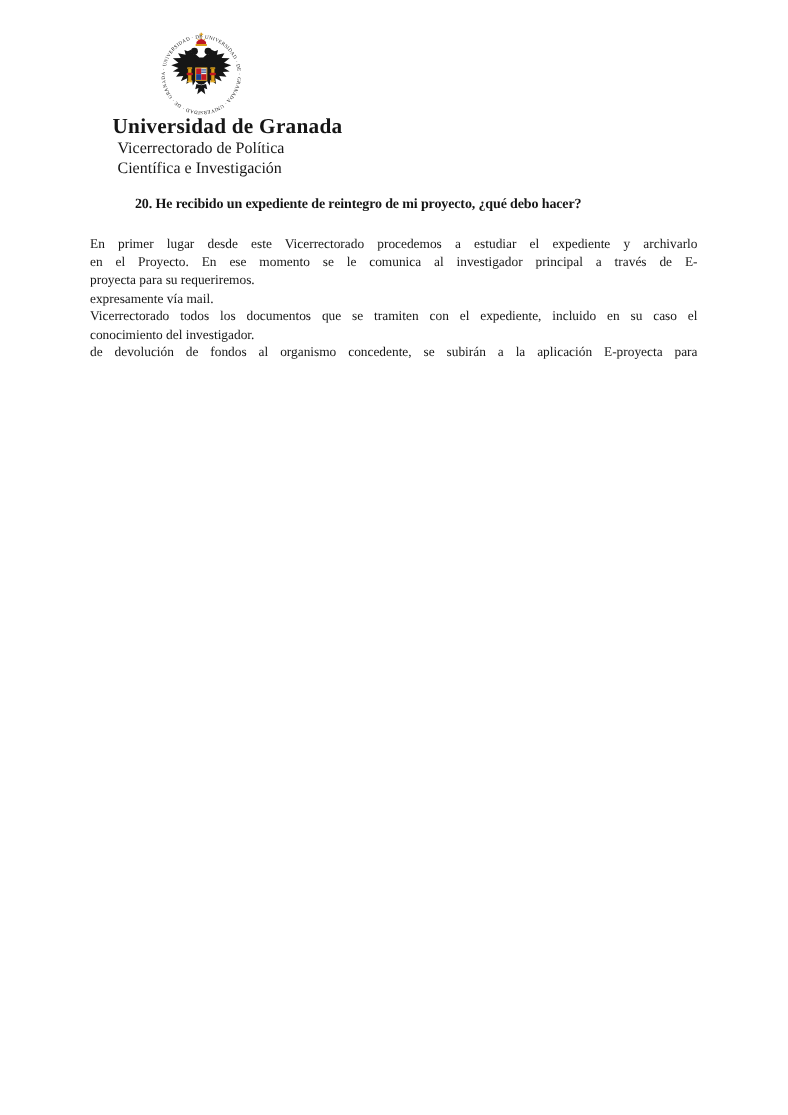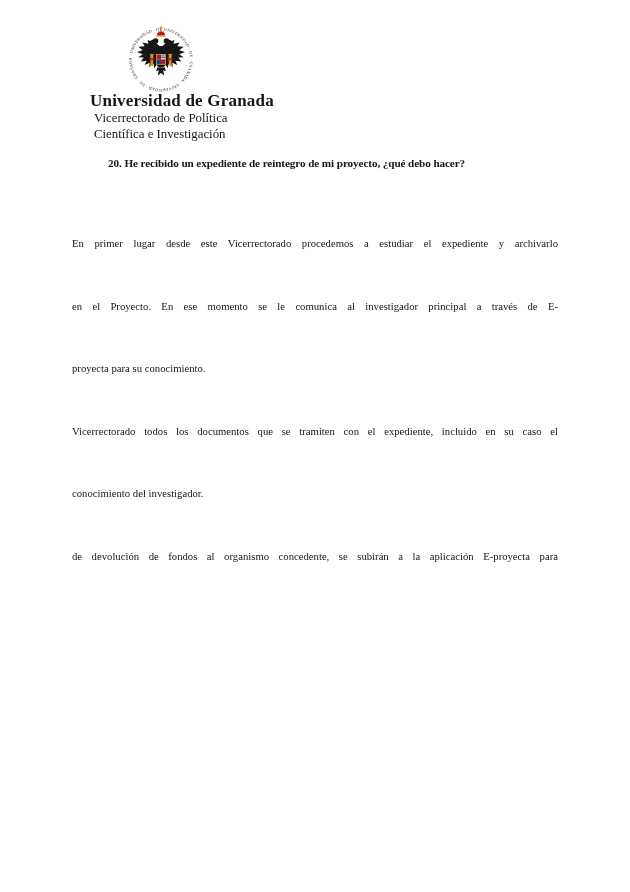--- a/index.html
+++ b/index.html
@@ -18,21 +18,21 @@
   .hdr .dep{font-size:12.8px;line-height:16.3px;padding-left:4px;white-space:nowrap;}
 
   
   .q{
     position:absolute;left:92px;top:157px;width:500px;
     font-size:11.2px;font-weight:bold;letter-spacing:-.1px;white-space:nowrap;margin-left:16px;
   }
 
   
   .bodytxt{position:absolute;left:72px;top:188px;width:486px;font-size:10.7px;line-height:14.55px;}
-  .line{text-align:justify;text-align-last:justify;white-space:nowrap;margin-top:48px;}
+  .line{text-align:justify;text-align-last:justify;white-space:nowrap;}
   .line.end{text-align:left;text-align-last:left;}
 </style>
 </head>
 <body>
 
 <div class="page">
 
   <svg class="logo" viewBox="0 0 100 104" xmlns="http://www.w3.org/2000/svg" aria-hidden="true">
     <defs>
       <path id="ringPath" d="M 50 8.5 A 45.5 45.5 0 1 1 49.99 8.5"></path>
@@ -95,19 +95,20 @@
     <div class="uni">Universidad de Granada</div>
     <div class="dep">Vicerrectorado de Política</div>
     <div class="dep">Científica e Investigación</div>
   </div>
 
   <div class="q">20. He recibido un expediente de reintegro de mi proyecto, ¿qué debo hacer?</div>
 
   <div class="bodytxt">
     <div class="line">En primer lugar desde este Vicerrectorado procedemos a estudiar el expediente y archivarlo</div>
     <div class="line">en el Proyecto. En ese momento se le comunica al investigador principal a través de E-</div>
-    <div class="line end">proyecta para su conocimiento.</div>
+    <div class="line end">proyecta para su requeriremos.</div>
+    <div class="line end">expresamente vía mail.</div>
     <div class="line">Vicerrectorado todos los documentos que se tramiten con el expediente, incluido en su caso el</div>
     <div class="line end">conocimiento del investigador.</div>
     <div class="line">de devolución de fondos al organismo concedente, se subirán a la aplicación E-proyecta para</div>
   </div>
 
 </div>
 
 </body></html>

